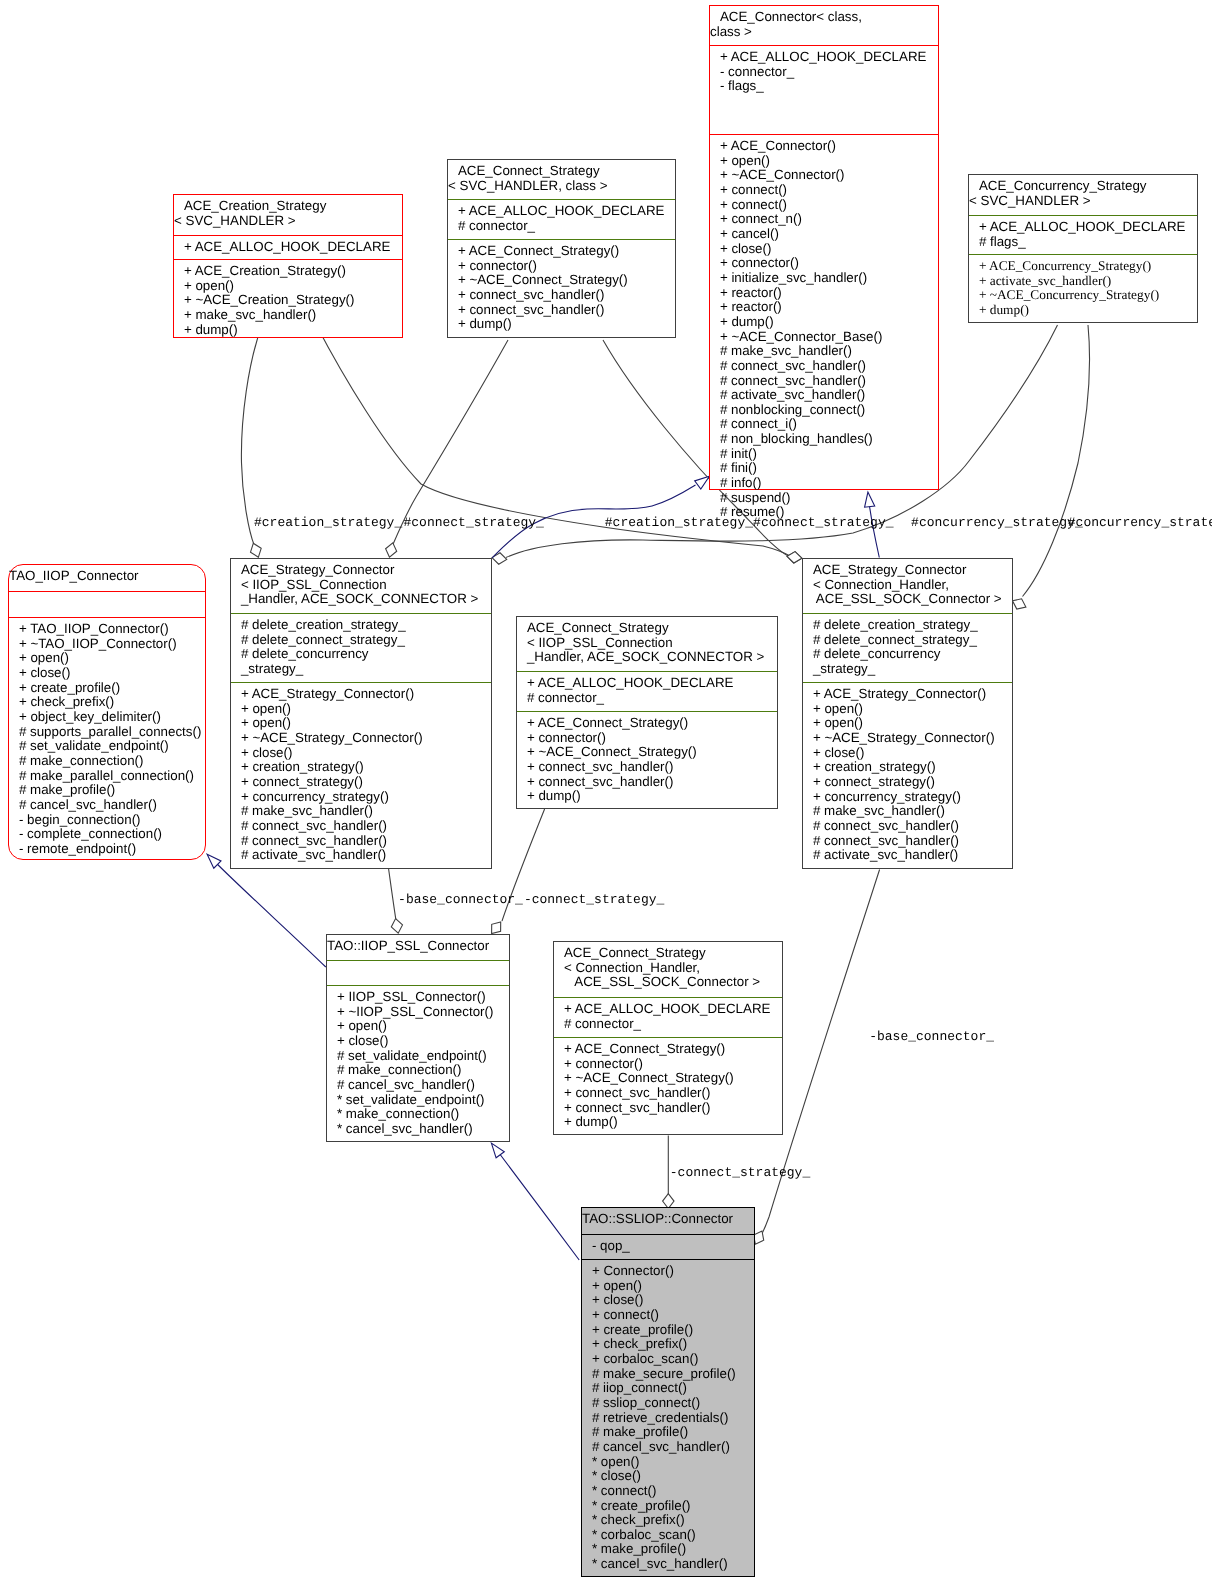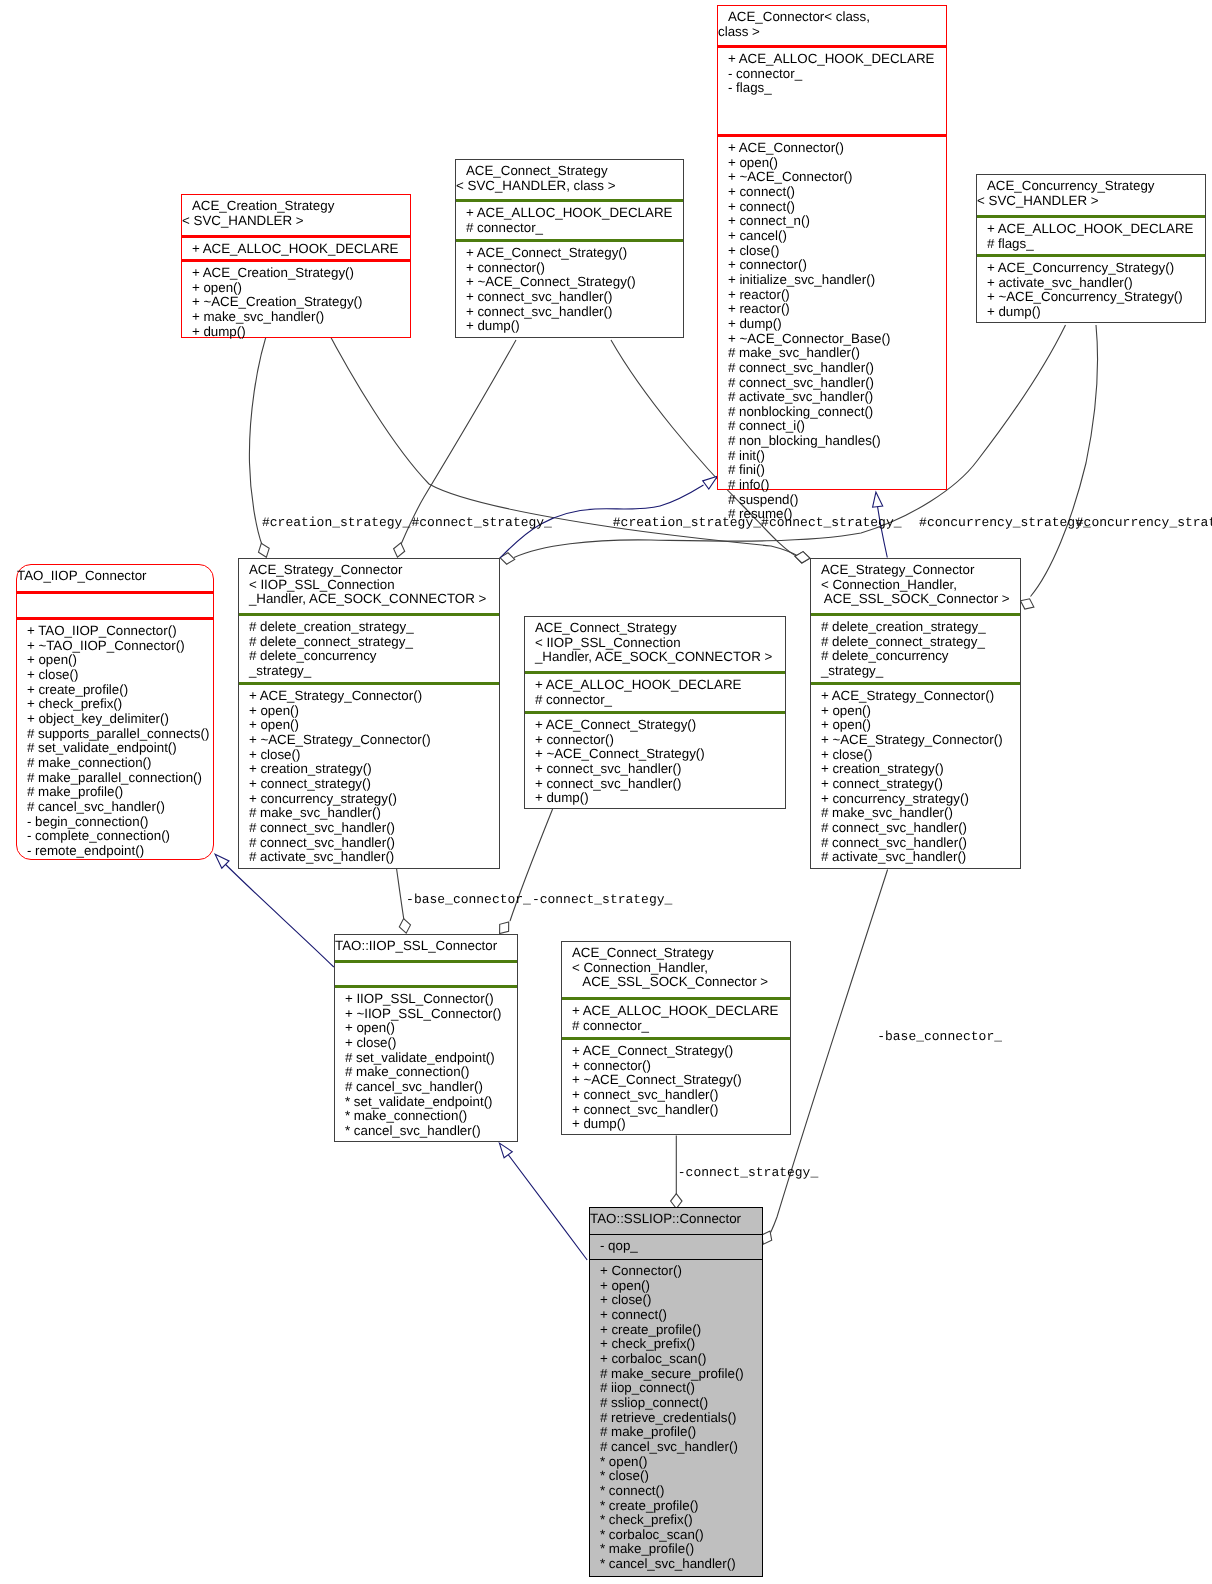--- a/index.html
+++ b/index.html
@@ -1,26 +1,26 @@
 <!DOCTYPE html>
 <html><head>
 <meta charset="utf-8">
 <style>
   html,body{margin:0;padding:0;background:#ffffff;}
   body{width:1212px;height:1584px;position:relative;overflow:hidden;
        font-family:"Liberation Sans",sans-serif;font-size:13.35px;color:#000;
        -webkit-font-smoothing:antialiased;text-rendering:geometricPrecision;}
-  #diagram{position:absolute;left:11px;top:0;width:984px;height:1584px;}
+  #diagram{position:absolute;left:3px;top:0;width:984px;height:1584px;}
   svg#edges{position:absolute;left:0;top:0;width:1212px;height:1584px;overflow:visible;
             pointer-events:none;z-index:3;}
   .node{position:absolute;box-sizing:border-box;background:#fff;border:1px solid #404040;z-index:5;}
   .node.highlight{border-color:#ff0000;}
   .node.focus{background:#bfbfbf;border:1.4px solid #000;}
   .sec{box-sizing:border-box;overflow:hidden;position:relative;padding-top:4px;}
-  .sec.sep{border-top:3px solid #4d7c0f;}
+  .sec.sep{border-top:1px solid #4d7c0f;}
   .node.highlight .sec.sep{border-top-color:#ff0000;}
   .node.focus .sec.sep{border-top:1.4px solid #000;}
   .ln{white-space:pre;line-height:14.67px;height:14.67px;padding-left:9.9px;}
   .ln.ctr{text-align:left;padding-left:0;padding-right:0;}
   .elabel{position:absolute;white-space:pre;font-size:13px;z-index:6;line-height:14px;font-family:Liberation Mono, monospace;}
 </style>
 </head>
 <body>
 
 <div id="diagram">
@@ -129,21 +129,21 @@
 </div>
 <div class="node normal" style="left:965px;top:174px;width:230px;height:149px;">
   <div class="sec sec-title" style="height:40px;">
     <div class="ln">ACE_Concurrency_Strategy</div>
     <div class="ln ctr">&lt; SVC_HANDLER &gt;</div>
   </div>
   <div class="sec sec-attrs sep" style="height:39px;">
     <div class="ln">+ ACE_ALLOC_HOOK_DECLARE</div>
     <div class="ln"># flags_</div>
   </div>
-  <div class="sec sec-methods sep" style="height:70px;">
+  <div class="sec sec-methods sep" style="height:70px;font-family:Liberation Serif, serif;">
     <div class="ln">+ ACE_Concurrency_Strategy()</div>
     <div class="ln">+ activate_svc_handler()</div>
     <div class="ln">+ ~ACE_Concurrency_Strategy()</div>
     <div class="ln">+ dump()</div>
   </div>
 </div>
 <div class="node highlight" style="left:5px;top:564px;width:198px;height:296px;border-radius:15px;">
   <div class="sec sec-title" style="height:26px;">
     <div class="ln ctr">TAO_IIOP_Connector</div>
   </div>

